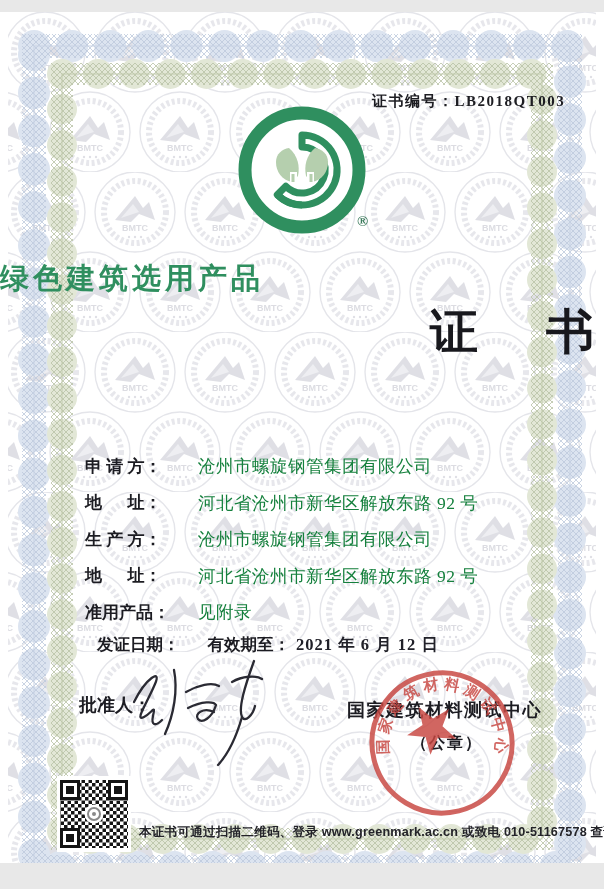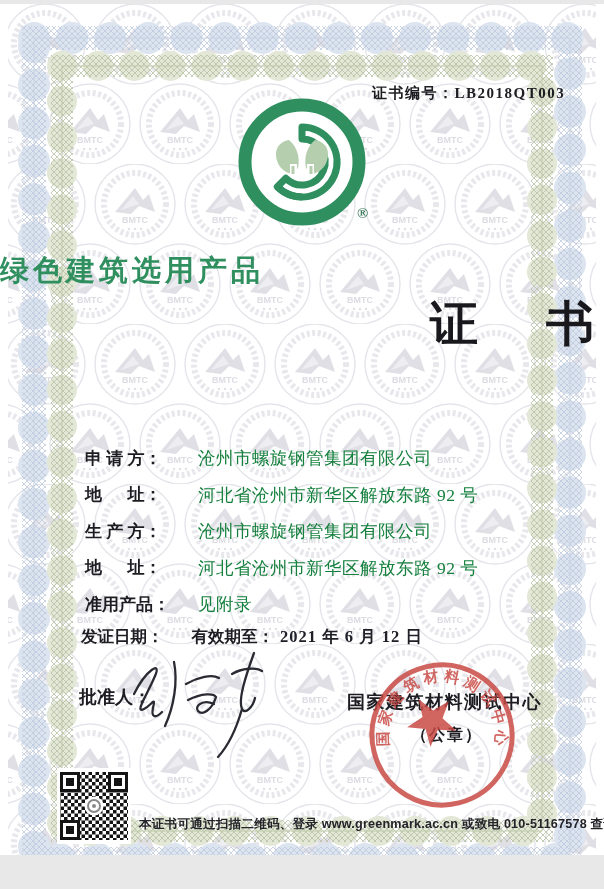--- a/index.html
+++ b/index.html
@@ -1,18 +1,18 @@
 <!DOCTYPE html>
 <html><head>
 <meta charset="utf-8">
 <style>
   html,body{margin:0;padding:0;background:#e8e8e8;}
   .page{
     position:relative;width:604px;height:851px;background:#ffffff;
-    font-family:"Liberation Serif", serif;overflow:hidden;margin:4px auto;
+    font-family:"Liberation Serif", serif;overflow:hidden;margin:12px auto;
   }
   .bg-layer{position:absolute;left:0;top:0;z-index:0;}
   .content{position:absolute;left:0;top:0;width:604px;height:889px;z-index:1;}
   .abs{position:absolute;}
   .certno{
     left:372px;top:80px;font-size:15px;font-weight:bold;color:#1d1d22;
     letter-spacing:1.5px;white-space:nowrap;
   }
   .logo-wrap{left:232px;top:92px;width:140px;height:135px;}
   .reg-mark{left:357px;top:201px;font-size:15px;color:#39795a;font-weight:bold;}
@@ -34,21 +34,21 @@
   .fields{left:85px;top:436px;width:470px;}
   .frow{display:flex;align-items:center;height:36.5px;gap:8px;}
   .flabel{
     width:100px;font-size:17px;font-weight:bold;color:#1c1c22;
     white-space:pre;flex:none;
   }
   .fvalue{
     margin-left:5px;font-size:17.5px;font-weight:500;color:#15803d;
     white-space:nowrap;letter-spacing:0.5px;
   }
-  .daterow{left:81px;top:622px;display:flex;align-items:baseline;white-space:nowrap;}
+  .daterow{left:97px;top:622px;display:flex;align-items:baseline;white-space:nowrap;}
   .dlabel{font-size:16.5px;font-weight:bold;color:#1c1c22;}
   .dvalue{font-size:16.5px;font-weight:600;color:#202028;margin-left:6px;letter-spacing:1px;}
   .gap2{width:28px;flex:none;}
   .approver{left:79px;top:681px;font-size:18px;font-weight:bold;color:#1c1c22;white-space:nowrap;}
   .sig-wrap{left:124px;top:644px;width:160px;height:118px;}
   .authority{left:347px;top:686px;font-size:18px;font-weight:bold;color:#1c1c22;letter-spacing:1.5px;white-space:nowrap;}
   .seal-note{left:347px;top:721px;width:200px;text-align:center;font-size:16px;font-weight:bold;color:#1c1c22;letter-spacing:2px;}
   .seal-wrap{left:362px;top:651px;width:160px;height:160px;opacity:0.9;}
   .qr-wrap{left:57px;top:764px;width:74px;height:76px;}
   .footer{

